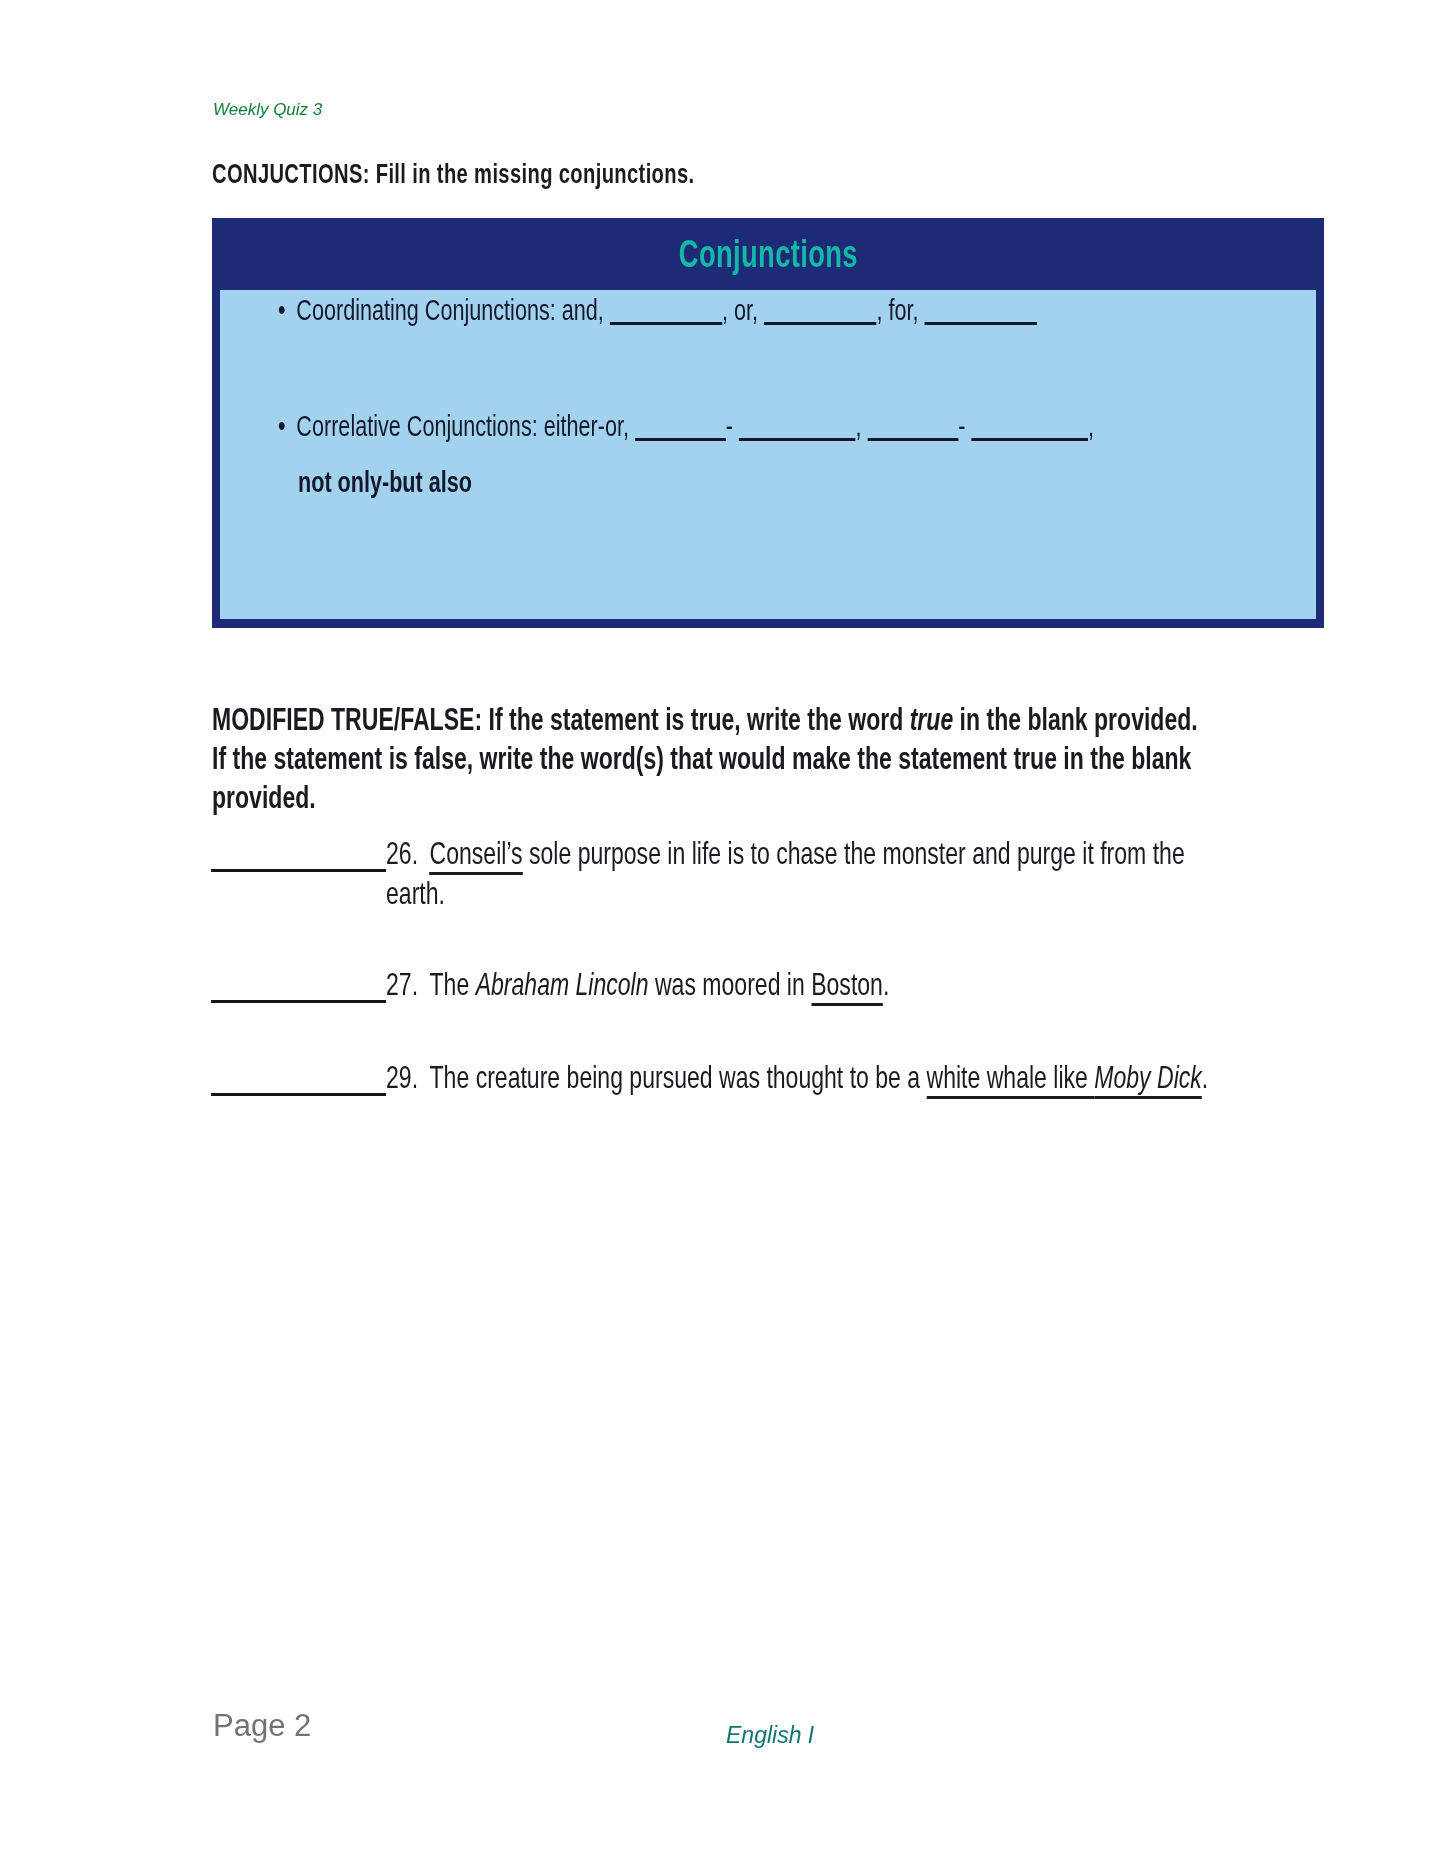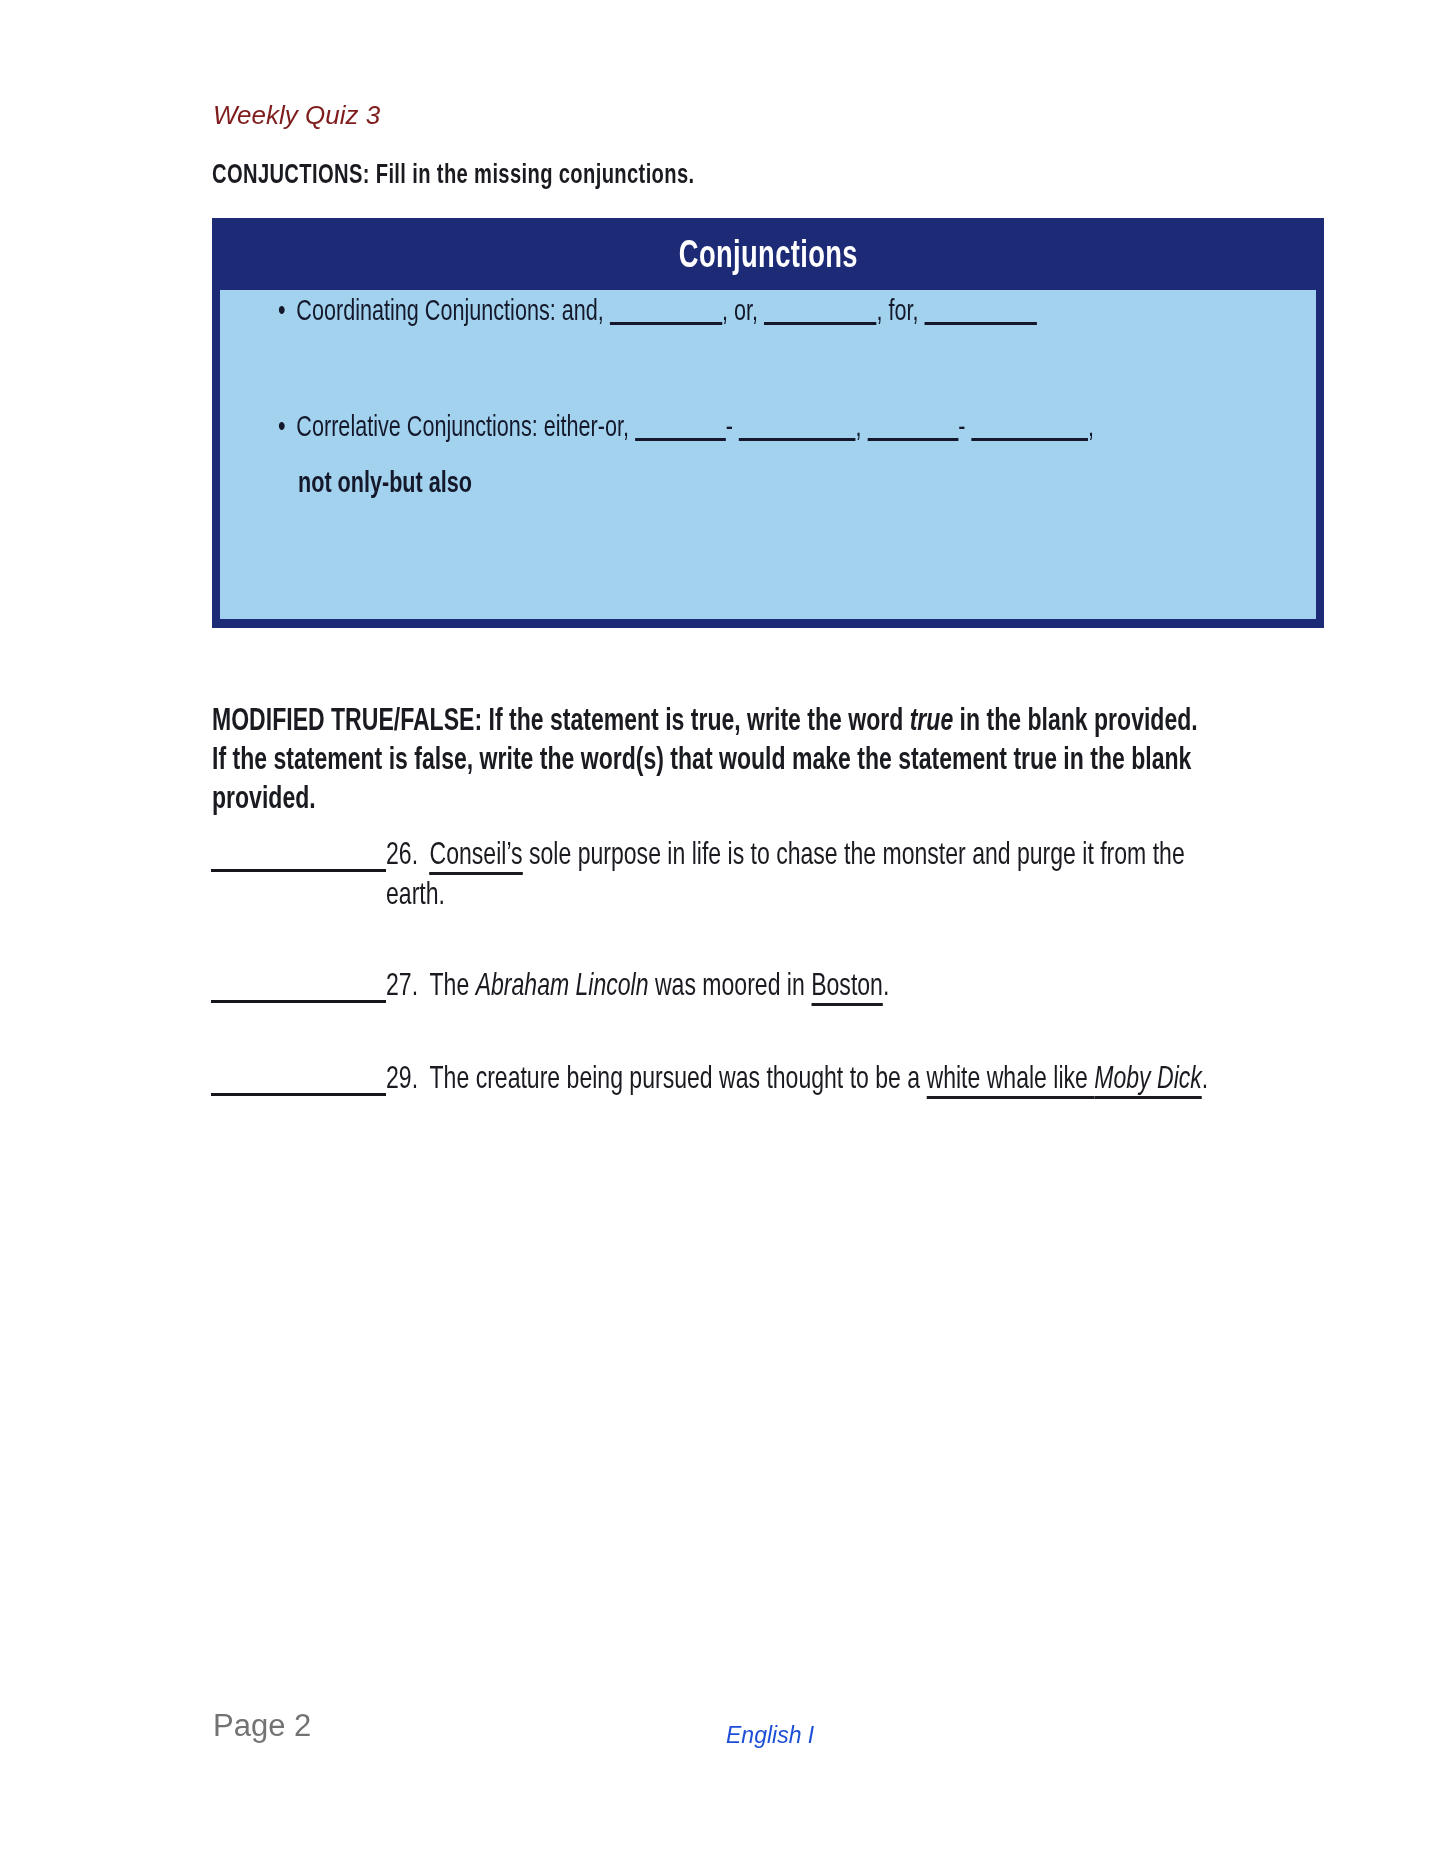--- a/index.html
+++ b/index.html
@@ -20,37 +20,37 @@
     white-space:nowrap;
   }
   .ctitle{
     display:inline-block;
     transform:scaleX(0.72);
     transform-origin:center center;
     white-space:nowrap;
   }
   .quiz-label{
     position:absolute; left:213px; top:100px;
-    font-size:26px; font-style:italic; color:#7f1d1d;
+    font-size:17px; font-style:italic; color:#15803d;
   }
   .section-heading{
     position:absolute; left:212px; top:158px;
     font-size:28px; font-weight:bold; letter-spacing:0.5px;
   }
   
   .conj-box{
     position:absolute; left:212px; top:218px;
     width:1112px; height:410px;
     background:var(--navy, #1d2b77);
     box-sizing:border-box;
   }
   .conj-box-header{
     height:72px;
     display:flex; align-items:center; justify-content:center;
-    color:#ffffff;
+    color:#14b8a6;
     font-size:38px; font-weight:bold; letter-spacing:0.5px;
   }
   .conj-box-body{
     position:absolute; left:8px; right:8px; top:72px; bottom:9px;
     background:var(--light-blue, #a2d2ee);
     color:#14182a;
     font-size:30px;
     box-sizing:border-box;
     overflow:hidden;
   }
@@ -98,21 +98,21 @@
   .seg-bi{ font-weight:bold; font-style:italic; }
   .seg-u{ border-bottom:3px solid currentColor; padding-bottom:1px; }
   .seg-iu{ font-style:italic; border-bottom:3px solid currentColor; padding-bottom:1px; }
   
   .footer-page{
     position:absolute; left:213px; top:1708px;
     font-size:31px; color:#737373;
   }
   .footer-course{
     position:absolute; left:726px; top:1722px;
-    font-size:23px; font-style:italic; color:#1d4ed8;
+    font-size:23px; font-style:italic; color:#0f766e;
   }
 </style>
 </head>
 <body>
 
 <div class="page">
 
   <div class="quiz-label">Weekly Quiz 3</div>
 
   <div class="section-heading">

